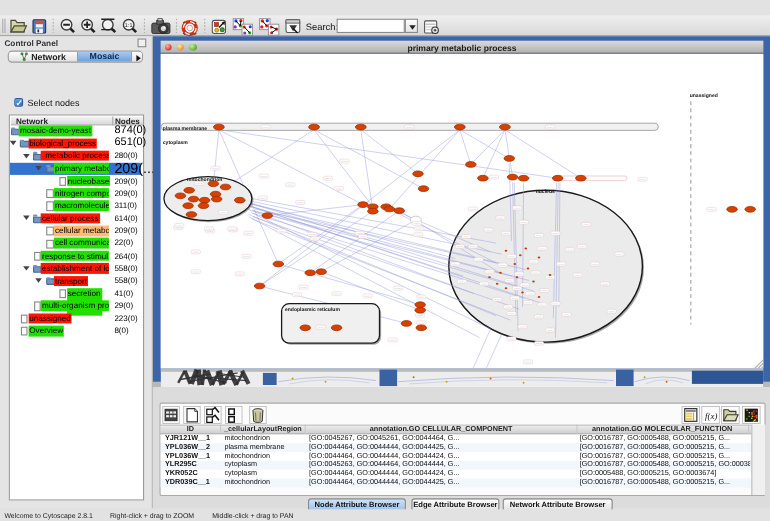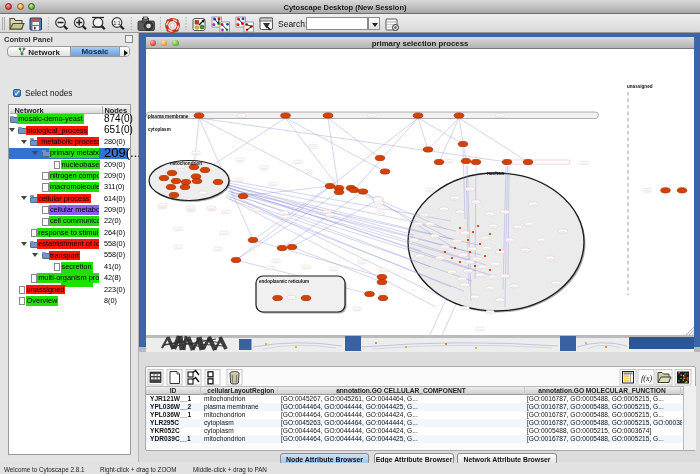--- a/index.html
+++ b/index.html
@@ -46,26 +46,20 @@
 .tc { position:absolute; height:8px; font-size:6.6px; color:#111; line-height:8px; white-space:nowrap; overflow:hidden; }
 .vline { position:absolute; top:386px; width:1px; height:57px; background:#c8c8c8; }
 #dpscroll { position:absolute; left:683px; top:386px; width:13px; height:64px; background:#f0f0f0; border-left:1px solid #bbb; }
 #tabsrow { position:absolute; left:0; top:452.8px; width:700px; height:13px; }
 .btab { position:absolute; top:0.6px; height:12px; border:1px solid #8a8a8a; border-radius:3px; font-size:6.9px; font-weight:bold; color:#111; text-align:center; line-height:11px; background:linear-gradient(#fdfdfd,#e2e2e2); }
 #statusbar { position:absolute; left:0; top:463px; width:700px; height:11px; background:#e2e2e2; font-size:6.3px; color:#222; }
 </style></head>
 <body>
 <div id="app">
 
-<div id="titlebar">
-  <div class="tl" style="left:5px;background:radial-gradient(circle at 35% 30%,#ffb0a8,#e0443c 60%,#a02820);border:0.5px solid #8a2018;"></div>
-  <div class="tl" style="left:16.5px;background:radial-gradient(circle at 35% 30%,#ffe9a8,#e8a33c 60%,#b07418);border:0.5px solid #8a6014;"></div>
-  <div class="tl" style="left:28px;background:radial-gradient(circle at 35% 30%,#c8f0a8,#68b73c 60%,#3a7a20);border:0.5px solid #2e6018;"></div>
-  <div id="title">Cytoscape Desktop (New Session)</div>
-</div>
 
 <div id="toolbar">
   <svg width="700" height="19" viewBox="0 0 700 19" style="position:absolute;left:0;top:0;">
 <line x1="2.5" y1="3" x2="2.5" y2="16" stroke="#aaa" stroke-width="1"></line>
         <line x1="4.5" y1="3" x2="4.5" y2="16" stroke="#aaa" stroke-width="1"></line>
 <g>
           <path d="M 10 8 L 10 15 L 22 15 L 22 6.5 L 15.5 6.5 L 14 4.5 L 10 4.5 Z" fill="#d8d8b0" stroke="#4a4a35" stroke-width="1.1"></path>
           <path d="M 10 15 L 13 9.5 L 24 9.5 L 21.5 15 Z" fill="#c6c690" stroke="#4a4a35" stroke-width="1.1"></path>
         </g>
 <g>
@@ -225,21 +219,21 @@
 <div style="position:absolute;left:104px;top:137.8px;height:9.6px;line-height:9.6px;color:#000;font-size:7.3px;white-space:nowrap;">209(0)</div>
 <div style="position:absolute;left:42.2px;top:150.4px;width:6.6px;height:8.2px;background:#fdfdfd;border:0.6px solid #888;"></div>
 <div style="position:absolute;left:48.9px;top:149.3px;height:9.5px;line-height:9.5px;background:#21e000;color:#000;font-size:7.4px;padding:0 1px;white-space:nowrap;overflow:hidden;max-width:50px;">macromolecule</div>
 <div style="position:absolute;left:104px;top:149.2px;height:9.6px;line-height:9.6px;color:#000;font-size:7.3px;white-space:nowrap;">311(0)</div>
 <div style="position:absolute;left:20.5px;top:163.4px;width:0;height:0;border-left:3.6px solid transparent;border-right:3.6px solid transparent;border-top:4.6px solid #444;"></div>
 <div style="position:absolute;left:30.0px;top:163.5px;width:8.4px;height:6px;background:#7295c2;border:0.5px solid #4a6a96;border-radius:1px;"></div>
         <div style="position:absolute;left:30.0px;top:162.2px;width:4px;height:2px;background:#7295c2;border-radius:1px 1px 0 0;"></div>
 <div style="position:absolute;left:37.2px;top:160.7px;height:9.5px;line-height:9.5px;background:#ff1500;color:#000;font-size:7.4px;padding:0 1px;white-space:nowrap;overflow:hidden;max-width:62px;">cellular process</div>
 <div style="position:absolute;left:104px;top:160.6px;height:9.6px;line-height:9.6px;color:#000;font-size:7.3px;white-space:nowrap;">614(0)</div>
 <div style="position:absolute;left:42.2px;top:173.2px;width:6.6px;height:8.2px;background:#fdfdfd;border:0.6px solid #888;"></div>
-<div style="position:absolute;left:48.9px;top:172.1px;height:9.5px;line-height:9.5px;background:#8b5cf6;color:#000;font-size:7.4px;padding:0 1px;white-space:nowrap;overflow:hidden;max-width:50px;">cellular metabo</div>
+<div style="position:absolute;left:48.9px;top:172.1px;height:9.5px;line-height:9.5px;background:#fdba74;color:#000;font-size:7.4px;padding:0 1px;white-space:nowrap;overflow:hidden;max-width:50px;">cellular metabo</div>
 <div style="position:absolute;left:104px;top:172.0px;height:9.6px;line-height:9.6px;color:#000;font-size:7.3px;white-space:nowrap;">209(0)</div>
 <div style="position:absolute;left:42.2px;top:184.5px;width:6.6px;height:8.2px;background:#fdfdfd;border:0.6px solid #888;"></div>
 <div style="position:absolute;left:48.9px;top:183.4px;height:9.5px;line-height:9.5px;background:#21e000;color:#000;font-size:7.4px;padding:0 1px;white-space:nowrap;overflow:hidden;max-width:50px;">cell communicat</div>
 <div style="position:absolute;left:104px;top:183.3px;height:9.6px;line-height:9.6px;color:#000;font-size:7.3px;white-space:nowrap;">22(0)</div>
 <div style="position:absolute;left:30.5px;top:195.9px;width:6.6px;height:8.2px;background:#fdfdfd;border:0.6px solid #888;"></div>
 <div style="position:absolute;left:37.2px;top:194.8px;height:9.5px;line-height:9.5px;background:#21e000;color:#000;font-size:7.4px;padding:0 1px;white-space:nowrap;overflow:hidden;max-width:62px;">response to stimul</div>
 <div style="position:absolute;left:104px;top:194.7px;height:9.6px;line-height:9.6px;color:#000;font-size:7.3px;white-space:nowrap;">264(0)</div>
 <div style="position:absolute;left:20.5px;top:208.9px;width:0;height:0;border-left:3.6px solid transparent;border-right:3.6px solid transparent;border-top:4.6px solid #444;"></div>
 <div style="position:absolute;left:30.0px;top:209.0px;width:8.4px;height:6px;background:#7295c2;border:0.5px solid #4a6a96;border-radius:1px;"></div>
         <div style="position:absolute;left:30.0px;top:207.7px;width:4px;height:2px;background:#7295c2;border-radius:1px 1px 0 0;"></div>
@@ -248,37 +242,37 @@
 <div style="position:absolute;left:32.2px;top:220.2px;width:0;height:0;border-left:3.6px solid transparent;border-right:3.6px solid transparent;border-top:4.6px solid #444;"></div>
 <div style="position:absolute;left:41.7px;top:220.3px;width:8.4px;height:6px;background:#7295c2;border:0.5px solid #4a6a96;border-radius:1px;"></div>
         <div style="position:absolute;left:41.7px;top:219.0px;width:4px;height:2px;background:#7295c2;border-radius:1px 1px 0 0;"></div>
 <div style="position:absolute;left:48.9px;top:217.5px;height:9.5px;line-height:9.5px;background:#ff1500;color:#000;font-size:7.4px;padding:0 1px;white-space:nowrap;overflow:hidden;max-width:50px;">transport</div>
 <div style="position:absolute;left:104px;top:217.4px;height:9.6px;line-height:9.6px;color:#000;font-size:7.3px;white-space:nowrap;">558(0)</div>
 <div style="position:absolute;left:53.8px;top:230.0px;width:6.6px;height:8.2px;background:#fdfdfd;border:0.6px solid #888;"></div>
 <div style="position:absolute;left:60.5px;top:228.9px;height:25px;line-height:9.5px;background:#21e000;color:#000;font-size:7.4px;padding:0 1px;white-space:nowrap;overflow:hidden;max-width:39px;">secretion</div>
 <div style="position:absolute;left:104px;top:228.8px;height:9.6px;line-height:9.6px;color:#000;font-size:7.3px;white-space:nowrap;">41(0)</div>
 <div style="position:absolute;left:30.5px;top:241.4px;width:6.6px;height:8.2px;background:#fdfdfd;border:0.6px solid #888;"></div>
 <div style="position:absolute;left:37.2px;top:240.3px;height:9.5px;line-height:9.5px;background:#21e000;color:#000;font-size:7.4px;padding:0 1px;white-space:nowrap;overflow:hidden;max-width:62px;">multi-organism pro</div>
-<div style="position:absolute;left:104px;top:240.2px;height:9.6px;line-height:9.6px;color:#000;font-size:7.3px;white-space:nowrap;">42(8)</div>
+<div style="position:absolute;left:104px;top:240.2px;height:9.6px;line-height:9.6px;color:#000;font-size:7.3px;white-space:nowrap;">29(0)</div>
 <div style="position:absolute;left:18.9px;top:252.8px;width:6.6px;height:8.2px;background:#fdfdfd;border:0.6px solid #888;"></div>
 <div style="position:absolute;left:25.6px;top:251.6px;height:9.5px;line-height:9.5px;background:#ff1500;color:#000;font-size:7.4px;padding:0 1px;white-space:nowrap;overflow:hidden;max-width:74px;">unassigned</div>
 <div style="position:absolute;left:104px;top:251.5px;height:9.6px;line-height:9.6px;color:#000;font-size:7.3px;white-space:nowrap;">223(0)</div>
 <div style="position:absolute;left:18.9px;top:264.1px;width:6.6px;height:8.2px;background:#fdfdfd;border:0.6px solid #888;"></div>
 <div style="position:absolute;left:25.6px;top:263.0px;height:9.5px;line-height:9.5px;background:#21e000;color:#000;font-size:7.4px;padding:0 1px;white-space:nowrap;overflow:hidden;max-width:74px;">Overview</div>
 <div style="position:absolute;left:104px;top:262.9px;height:9.6px;line-height:9.6px;color:#000;font-size:7.3px;white-space:nowrap;">8(0)</div>
       </div>
 </div>
 
 <div id="desktop">
   <div id="winframe">
     <div id="wintitle">
       <div class="tl2" style="left:3.5px;background:radial-gradient(circle at 35% 30%,#ffb0a8,#e0443c 60%,#a02820);"></div>
       <div class="tl2" style="left:14.8px;background:radial-gradient(circle at 35% 30%,#ffe9a8,#e8a33c 60%,#b07418);"></div>
       <div class="tl2" style="left:26px;background:radial-gradient(circle at 35% 30%,#c8f0a8,#68b73c 60%,#3a7a20);"></div>
-      <div id="wtext">primary selection process</div>
+      <div id="wtext">primary metabolic process</div>
     </div>
     <div id="canvas"><svg id="net" width="548" height="286" viewBox="0 0 548 286">
 <ellipse cx="351.5" cy="194.5" rx="88" ry="69" fill="#666" opacity="0.55"></ellipse>
 <ellipse cx="350" cy="193" rx="88" ry="69" fill="#ebebeb" stroke="#1a1a1a" stroke-width="1.3"></ellipse>
 <text x="341" y="126" font-size="4.6" font-weight="bold" fill="#111">nucleus</text>
 <line x1="53" y1="69" x2="48" y2="118" stroke="#9299da" stroke-width="0.6" opacity="0.68"></line>
 <line x1="53" y1="69" x2="184" y2="137" stroke="#9299da" stroke-width="0.6" opacity="0.68"></line>
 <line x1="53" y1="69" x2="107" y2="191" stroke="#9299da" stroke-width="0.6" opacity="0.68"></line>
 <line x1="139.5" y1="69" x2="59" y2="121" stroke="#9299da" stroke-width="0.6" opacity="0.68"></line>
 <line x1="139.5" y1="69" x2="193" y2="139" stroke="#9299da" stroke-width="0.6" opacity="0.68"></line>

